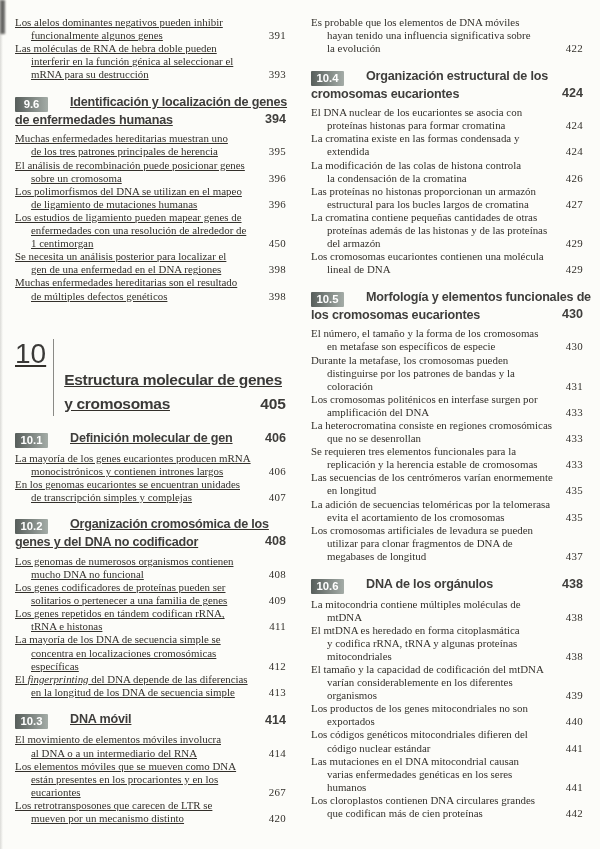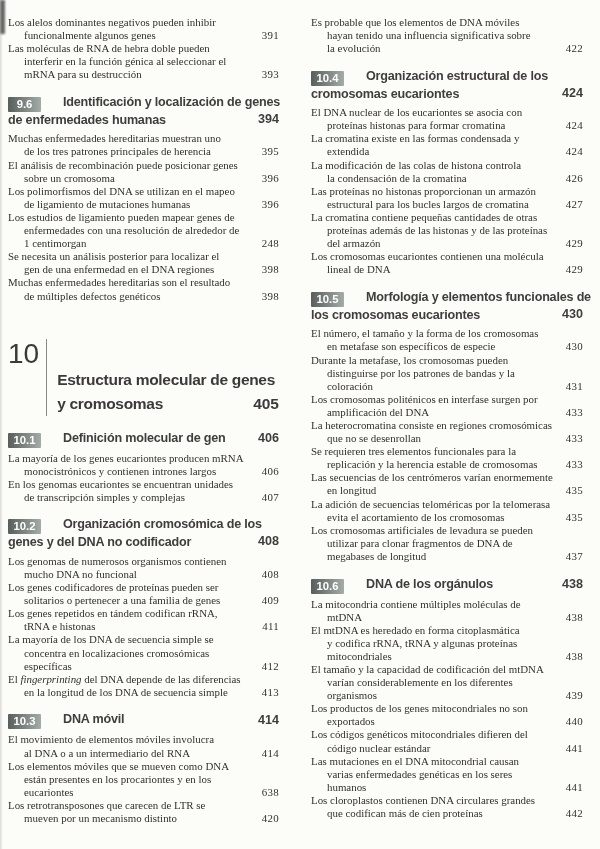--- a/index.html
+++ b/index.html
@@ -14,21 +14,21 @@
   .scan-mark-topleft {
     position:absolute; left:0; top:0; width:5px; height:34px;
     background:#4d4d4b; filter:blur(1.2px); opacity:.85;
   }
   .scan-edge-left {
     position:absolute; left:0; top:0; width:3px; height:100%;
     background:linear-gradient(90deg, rgba(120,120,115,.25), rgba(120,120,115,0));
   }
 
   .col { position:absolute; top:16px; }
-  .col-left  { left:8px;  width:271px; }
+  .col-left  { left:15px;  width:271px;text-decoration:underline; }
   .col-right { left:311px; width:272px; }
 
   
   .entry {
     position:relative;
     font-size:10.9px; line-height:13.1px;
     padding-left:16px; text-indent:-16px;
     white-space:pre;
   }
   .entry .etext .it { font-style:italic; }
@@ -86,21 +86,21 @@
       <div class="section"><span class="secnum">9.6</span><span class="sec-title">Identificación y localización de genes
 de enfermedades humanas</span><span class="pg">394</span></div>
       <div class="entry"><span class="etext">Muchas enfermedades hereditarias muestran uno
 de los tres patrones principales de herencia</span><span class="pg">395</span></div>
       <div class="entry"><span class="etext">El análisis de recombinación puede posicionar genes
 sobre un cromosoma</span><span class="pg">396</span></div>
       <div class="entry"><span class="etext">Los polimorfismos del DNA se utilizan en el mapeo
 de ligamiento de mutaciones humanas</span><span class="pg">396</span></div>
       <div class="entry"><span class="etext">Los estudios de ligamiento pueden mapear genes de
 enfermedades con una resolución de alrededor de
-1 centimorgan</span><span class="pg">248</span></div>
+1 centimorgan</span><span class="pg">450</span></div>
       <div class="entry"><span class="etext">Se necesita un análisis posterior para localizar el
 gen de una enfermedad en el DNA regiones</span><span class="pg">398</span></div>
       <div class="entry"><span class="etext">Muchas enfermedades hereditarias son el resultado
 de múltiples defectos genéticos</span><span class="pg">398</span></div>
       <div class="chapter">
         <span class="ch-num">10</span>
         <div class="ch-rule"></div>
         <span class="ch-title">Estructura molecular de genes
 y cromosomas</span>
         <span class="ch-pg">405</span>
@@ -121,21 +121,21 @@
       <div class="entry"><span class="etext">La mayoría de los DNA de secuencia simple se
 concentra en localizaciones cromosómicas
 específicas</span><span class="pg">412</span></div>
       <div class="entry"><span class="etext"><span>El </span><span class="it">fingerprinting</span><span> del DNA depende de las diferencias
 en la longitud de los DNA de secuencia simple</span></span><span class="pg">413</span></div>
       <div class="section"><span class="secnum">10.3</span><span class="sec-title">DNA móvil</span><span class="pg">414</span></div>
       <div class="entry"><span class="etext">El movimiento de elementos móviles involucra
 al DNA o a un intermediario del RNA</span><span class="pg">414</span></div>
       <div class="entry"><span class="etext">Los elementos móviles que se mueven como DNA
 están presentes en los procariontes y en los
-eucariontes</span><span class="pg">638</span></div>
+eucariontes</span><span class="pg">267</span></div>
       <div class="entry"><span class="etext">Los retrotransposones que carecen de LTR se
 mueven por un mecanismo distinto</span><span class="pg">420</span></div>
     </div>
   <div class="col col-right">
       <div class="entry"><span class="etext">Es probable que los elementos de DNA móviles
 hayan tenido una influencia significativa sobre
 la evolución</span><span class="pg">422</span></div>
       <div class="section"><span class="secnum">10.4</span><span class="sec-title">Organización estructural de los
 cromosomas eucariontes</span><span class="pg">424</span></div>
       <div class="entry"><span class="etext">El DNA nuclear de los eucariontes se asocia con

